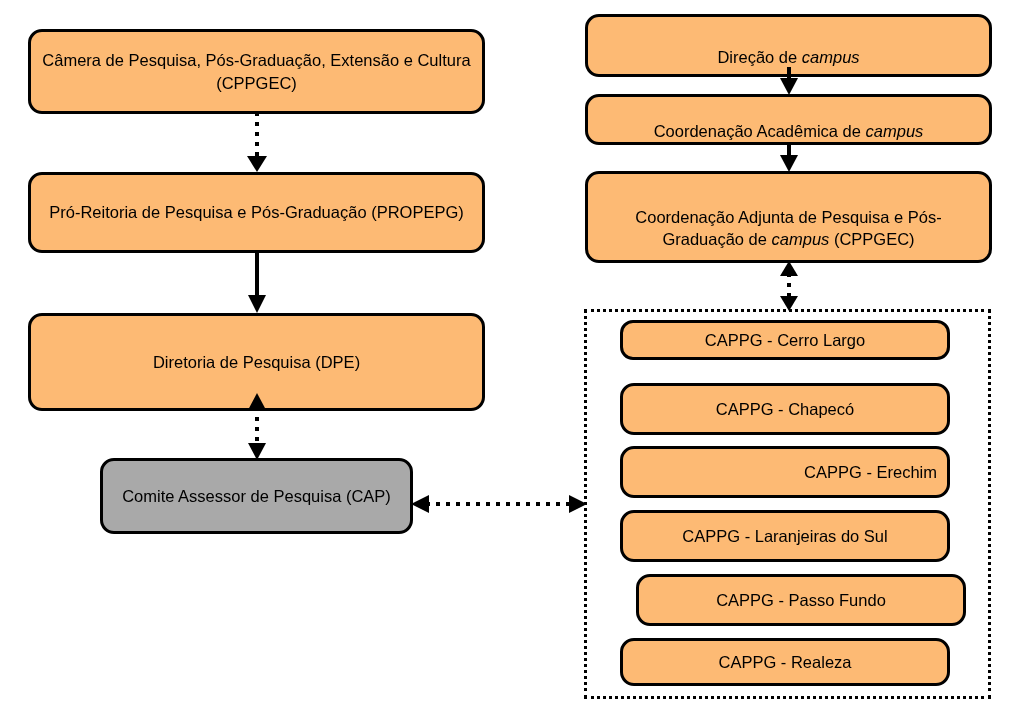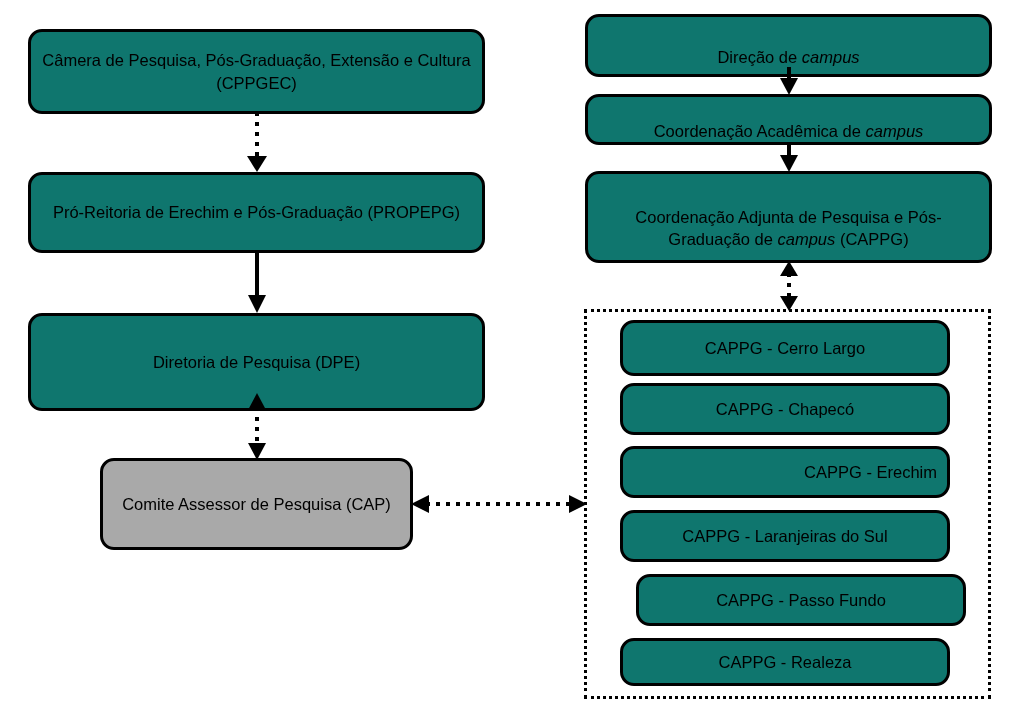--- a/index.html
+++ b/index.html
@@ -16,21 +16,21 @@
     width: 1024px;
     height: 717px;
     background: #ffffff;
     overflow: hidden;
   }
   .node {
     position: absolute;
     box-sizing: border-box;
     border: 3px solid #000000;
     border-radius: 14px;
-    background: #0f766e;
+    background: #fdba74;
     display: flex;
     align-items: center;
     justify-content: center;
     text-align: center;
     font-size: 16.5px;
     line-height: 1.35;
     padding: 2px 10px;
     color: #000000;
   }
   .node.shaded {
@@ -62,52 +62,52 @@
 </head>
 <body>
 
 <div id="canvas">
 
   <div class="node" style="left:28px; top:29px; width:457px; height:85px;">
     <span class="txt">Câmera de Pesquisa, Pós-Graduação, Extensão e Cultura (CPPGEC)</span>
   </div>
 
   <div class="node" style="left:28px; top:172px; width:457px; height:81px;">
-    <span class="txt">Pró-Reitoria de Erechim e Pós-Graduação (PROPEPG)</span>
+    <span class="txt">Pró-Reitoria de Pesquisa e Pós-Graduação (PROPEPG)</span>
   </div>
 
   <div class="node" style="left:28px; top:313px; width:457px; height:98px;">
     <span class="txt">Diretoria de Pesquisa (DPE)</span>
   </div>
 
-  <div class="node shaded" style="left:100px; top:458px; width:313px; height:92px;">
+  <div class="node shaded" style="left:100px; top:458px; width:313px; height:76px;">
     <span class="txt">Comite Assessor de Pesquisa (CAP)</span>
   </div>
 
   <div class="node" style="left:585px; top:14px; width:407px; height:63px;">
     <span class="txt">
       <span>Direção de </span><em>campus</em>
     </span>
   </div>
 
   <div class="node" style="left:585px; top:94px; width:407px; height:51px;">
     <span class="txt">
       <span>Coordenação Acadêmica de </span><em>campus</em>
     </span>
   </div>
 
   <div class="node" style="left:585px; top:171px; width:407px; height:92px;">
     <span class="txt">
-      <span>Coordenação Adjunta de Pesquisa e Pós-Graduação de </span><em>campus</em><span> (CAPPG)</span>
+      <span>Coordenação Adjunta de Pesquisa e Pós-Graduação de </span><em>campus</em><span> (CPPGEC)</span>
     </span>
   </div>
 
   <div class="group-box" style="left:584px; top:309px; width:407px; height:390px;"></div>
 
-  <div class="node" style="left:620px; top:320px; width:330px; height:56px;">
+  <div class="node" style="left:620px; top:320px; width:330px; height:40px;border-radius:13px;">
     <span class="txt">CAPPG - Cerro Largo</span>
   </div>
 
   <div class="node" style="left:620px; top:383px; width:330px; height:52px;">
     <span class="txt">CAPPG -  Chapecó</span>
   </div>
 
   <div class="node" style="left:620px; top:446px; width:330px; height:52px;text-align:right;">
     <span class="txt">CAPPG - Erechim</span>
   </div>

